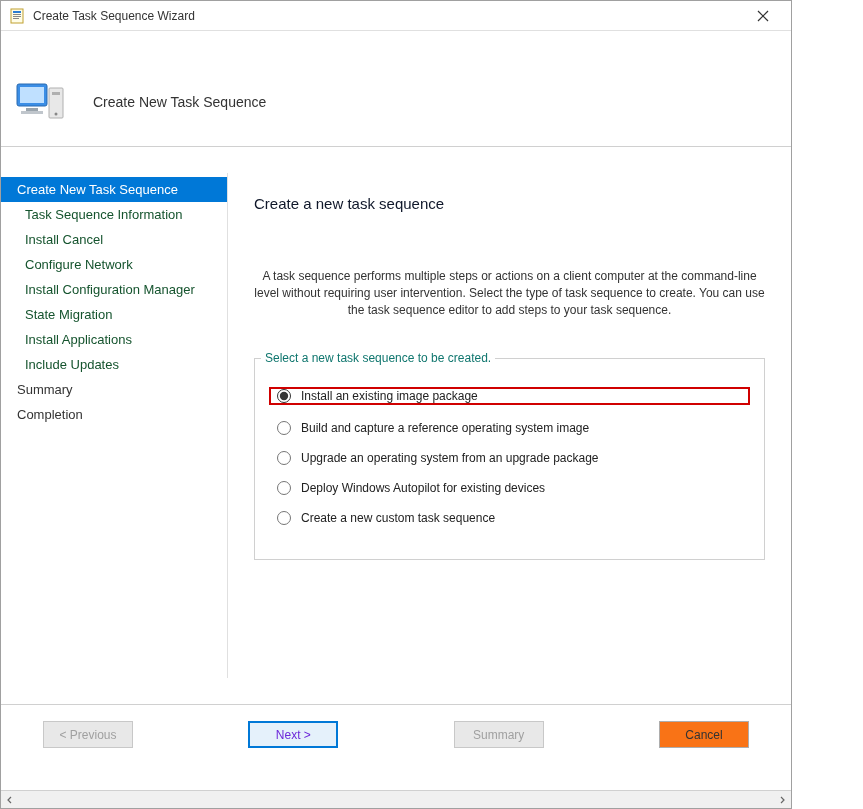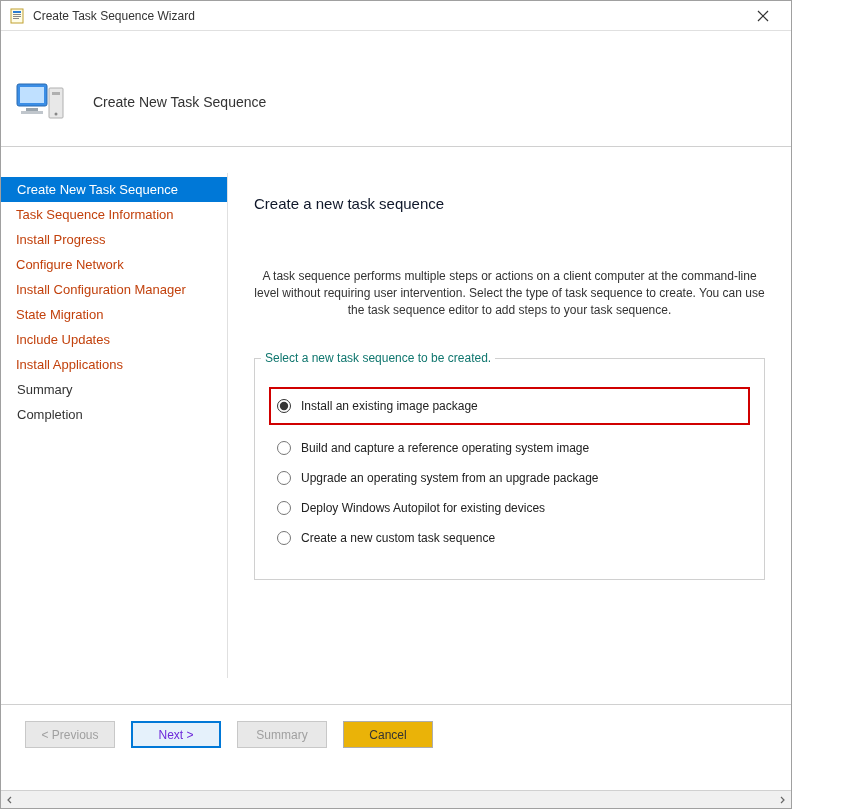--- a/index.html
+++ b/index.html
@@ -9,33 +9,33 @@
     .titlebar .app-icon { width: 16px; height: 16px; margin-right: 8px; }
     .titlebar .title { flex: 1; font-size: 12px; color: #333; }
     .titlebar .close { width: 40px; height: 30px; display: flex; align-items: center; justify-content: center; cursor: pointer; }
     .header { height: 90px; display: flex; align-items: center; padding: 0 12px; border-bottom: 1px solid #d0d0d0; }
     .header .hicon { width: 56px; height: 56px; margin-right: 24px; }
     .header .htext { font-size: 14px; color: #333; }
     .body { flex: 1; display: flex; overflow: hidden; }
     .sidebar { width: 227px; background: #fff; border-right: 1px solid #e0e0e0; padding-top: 4px; overflow-x: hidden; }
     .sidebar .step { padding: 5px 10px 5px 16px; font-size: 13px; color: #333; white-space: nowrap; cursor: pointer; }
     .sidebar .step.active { background: #0078d7; color: #fff; }
-    .sidebar .step.sub { padding-left: 15px; color: #c2410c; }
+    .sidebar .step.sub { padding-left: 24px; color: #14532d; }
     .sidebar .step.end { padding-left: 16px; }
     .content { flex: 1; padding: 22px 26px 0 26px; display: flex; flex-direction: column; }
     .content .ptitle { color: #0f172a; font-size: 15px; font-weight: 400; margin-bottom: 56px; }
     .content .pdesc { font-size: 12px; color: #333; line-height: 1.4; margin-bottom: 40px; text-align: center; }
     .fieldset { border: 1px solid #d0d0d0; padding: 30px 22px 26px 22px; position: relative; }
     .fieldset .legend { position: absolute; top: -8px; left: 6px; background: #fff; padding: 0 4px; font-size: 12px; color: #0f766e; }
     .radio-row { display: flex; align-items: center; padding: 8px 0; }
-    .radio-row.highlight { border: 2px solid #d00000; margin: -2px -8px 8px -8px; padding: 10px 6px; }
+    .radio-row.highlight { border: 2px solid #d00000; margin: -2px -8px 8px -8px; padding: 0 6px; }
     .radio-row input[type=radio] { width: 14px; height: 14px; margin-right: 10px; accent-color: #333; }
     .radio-row label { font-size: 12px; color: #222; }
-    .footer { height: 60px; border-top: 1px solid #d0d0d0; display: flex; align-items: center; justify-content: flex-start; padding: 0 24px; gap: 16px; }
-    .btn { min-width: 90px; height: 27px; border: 1px solid #adadad; background: #eab308; font-size: 12px; color: #333; cursor: pointer; padding: 0 14px; }
+    .footer { height: 60px; border-top: 1px solid #d0d0d0; display: flex; align-items: center; justify-content: space-between; padding: 0 42px; gap: 16px; }
+    .btn { min-width: 90px; height: 27px; border: 1px solid #adadad; background: #f97316; font-size: 12px; color: #333; cursor: pointer; padding: 0 14px; }
     .btn.disabled { color: #a0a0a0; background: #e8e8e8; border-color: #c8c8c8; cursor: default; }
     .btn.primary { border: 2px solid #0078d7; background: #e5f1fb; color: #6d28d9; }
     .scrollbar-area { height: 18px; border-top: 1px solid #d0d0d0; background: #f0f0f0; display: flex; align-items: center; }
     .sb-btn { width: 18px; height: 17px; display: flex; align-items: center; justify-content: center; background: #f0f0f0; }
     .sb-track { flex: 1; height: 17px; }
   </style>
 </head>
 <body>
 
 <div class="window">
@@ -73,26 +73,26 @@
     </span>
     <span class="htext">Create New Task Sequence</span>
   </div>
 
   <div class="body">
 
     <div class="sidebar">
       <div id="steps-container">
           <div class="step active end">Create New Task Sequence</div>
           <div class="step sub">Task Sequence Information</div>
-          <div class="step sub">Install Progress</div>
+          <div class="step sub">Install Cancel</div>
           <div class="step sub">Configure Network</div>
           <div class="step sub">Install Configuration Manager</div>
           <div class="step sub">State Migration</div>
+          <div class="step sub">Install Applications</div>
           <div class="step sub">Include Updates</div>
-          <div class="step sub">Install Applications</div>
           <div class="step end">Summary</div>
           <div class="step end">Completion</div>
         </div>
     </div>
 
     <div class="content">
       <div class="ptitle">Create a new task sequence</div>
       <div class="pdesc">A task sequence performs multiple steps or actions on a client computer at the command-line level without requiring user intervention. Select the type of task sequence to create. You can use the task sequence editor to add steps to your task sequence.</div>
       <div class="fieldset">
         <div class="legend">Select a new task sequence to be created.</div>

